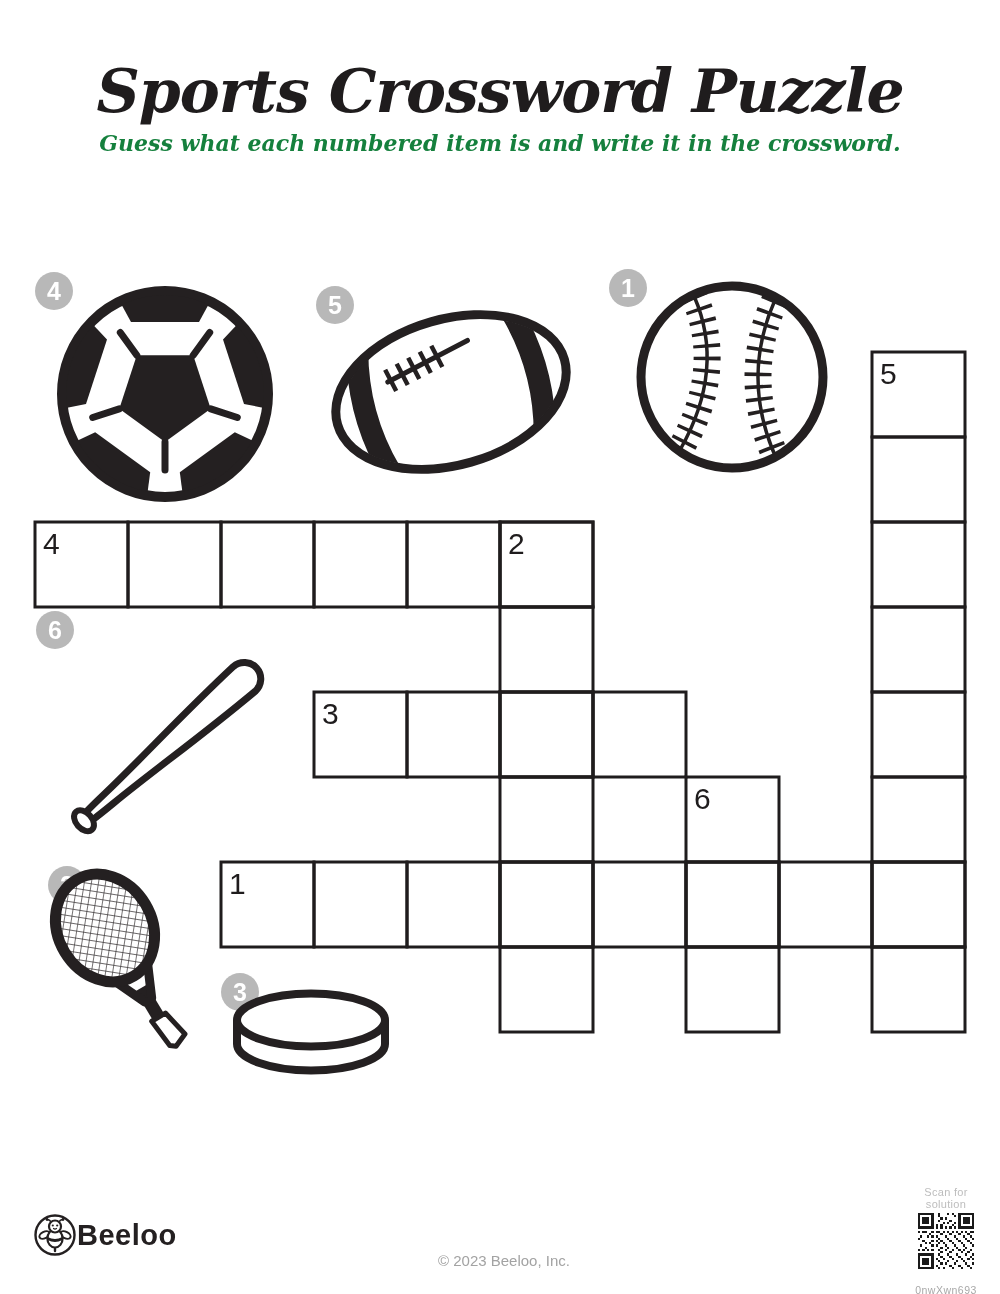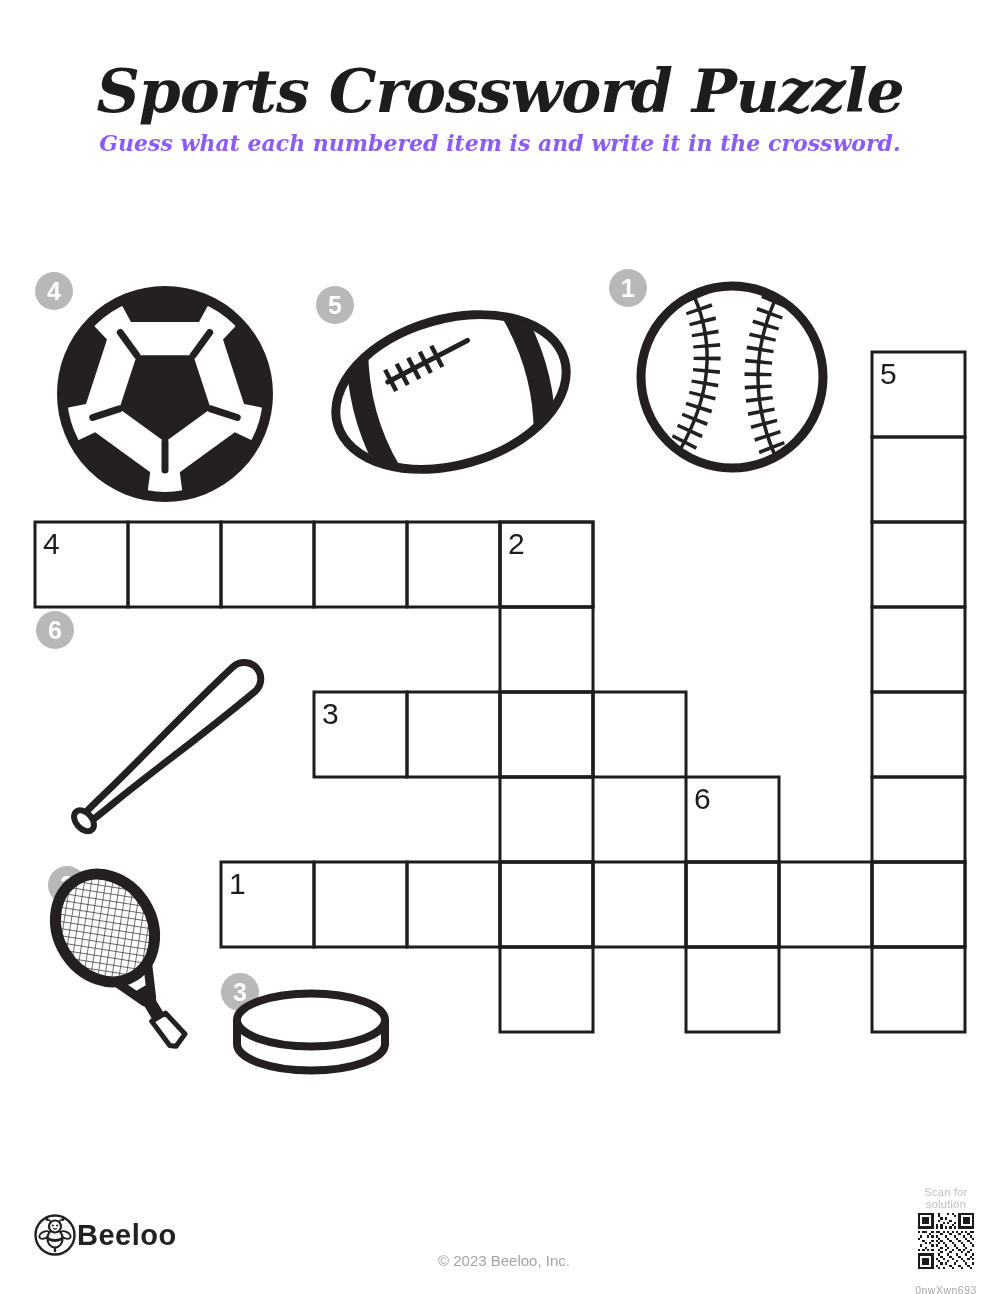--- a/index.html
+++ b/index.html
@@ -15,21 +15,21 @@
   .header{position:absolute;left:0;top:58px;width:1000px;text-align:center;color:#1f1c1d;}
   .title{
     font-family:"DejaVu Serif",serif;
     font-style:italic;font-weight:700;
     font-size:60px;line-height:1.1;margin:0;
     letter-spacing:-1px;
   }
   .subtitle{
     font-family:"DejaVu Serif",serif;
     font-style:italic;font-weight:700;
-    font-size:22px;margin-top:6px;color:#8b5cf6;
+    font-size:22px;margin-top:6px;color:#15803d;
   }
   
   .badge{
     position:absolute;width:38px;height:38px;border-radius:50%;
     background:#b8b8b8;color:#ffffff;
     font-size:25px;font-weight:700;line-height:38px;text-align:center;
   }
   
   #artwork{position:absolute;left:0;top:0;width:1000px;height:1294px;pointer-events:none;}
   #grid-layer rect{fill:none;stroke:#1f1c1d;stroke-width:3px;}

